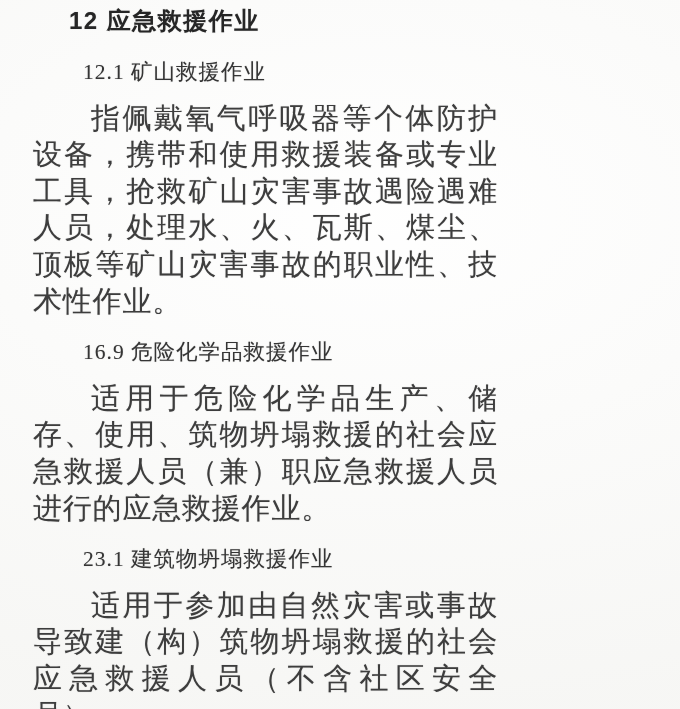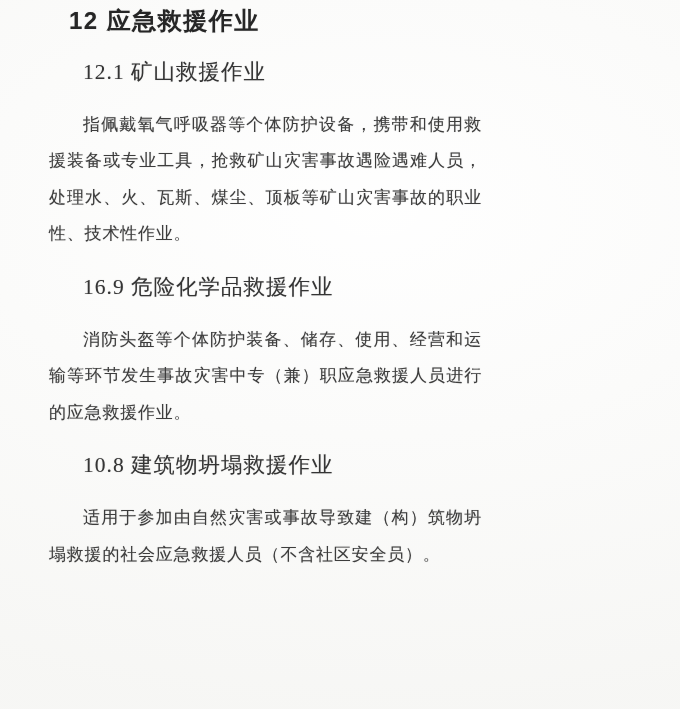--- a/index.html
+++ b/index.html
@@ -39,41 +39,41 @@
     font-weight: 400;
     font-size: 21.5px;
     line-height: 36.6px;
     text-indent: 38px;
     letter-spacing: 1px;
     color: #353535;
     text-shadow: 0 0 1px rgba(70,70,70,0.35);
     white-space: nowrap;
   }
   p.body-par {
-    margin: 16px;
-    font-family: Liberation Sans, sans-serif;
-    font-size: 17px;
+    margin: 0;
+    font-family: Liberation Mono, monospace;
+    font-size: 29px;
     line-height: 36.6px;
     letter-spacing: 0.8px;
     text-indent: 2em;
     text-align: justify;
     text-justify: inter-character;
     color: #3d3d3d;
     text-shadow: 0 0 1px rgba(70,70,70,0.35);
   }
 </style>
 </head>
 <body>
 
 <div class="page">
 
   <h1 class="chapter-title">12 应急救援作业</h1>
 
   <h2 class="sec-heading">12.1 矿山救援作业</h2>
   <p class="body-par">指佩戴氧气呼吸器等个体防护设备，携带和使用救援装备或专业工具，抢救矿山灾害事故遇险遇难人员，处理水、火、瓦斯、煤尘、顶板等矿山灾害事故的职业性、技术性作业。</p>
 
   <h2 class="sec-heading">16.9 危险化学品救援作业</h2>
-  <p class="body-par">消防头盔等个体防护装备、储存、使用、经营和运输等环节发生事故灾害中专（兼）职应急救援人员进行的应急救援作业。</p>
+  <p class="body-par">适用于危险化学品生产、储存、使用、筑物坍塌救援的社会应急救援人员（兼）职应急救援人员进行的应急救援作业。</p>
 
-  <h2 class="sec-heading">10.8 建筑物坍塌救援作业</h2>
+  <h2 class="sec-heading">23.1 建筑物坍塌救援作业</h2>
   <p class="body-par">适用于参加由自然灾害或事故导致建（构）筑物坍塌救援的社会应急救援人员（不含社区安全员）。</p>
 
 </div>
 
 </body></html>

